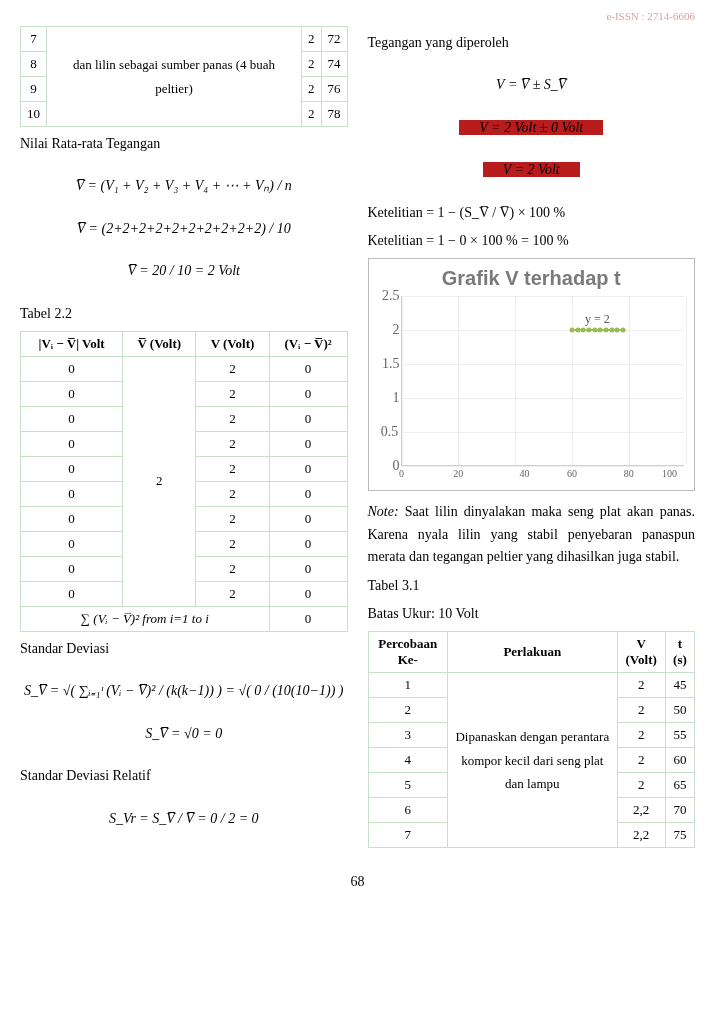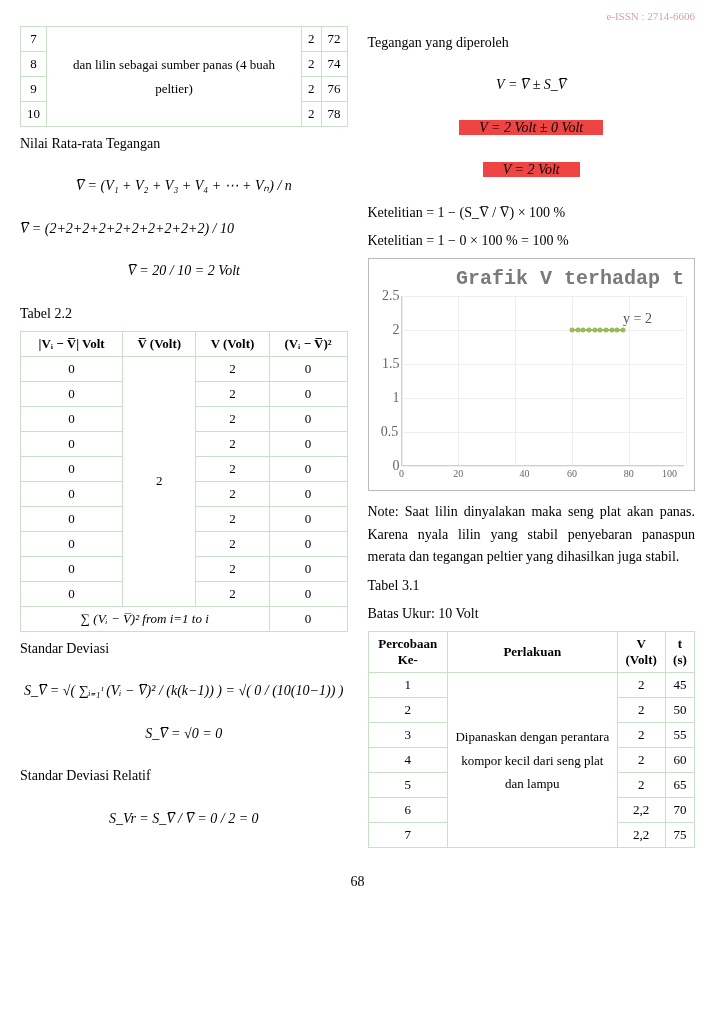--- a/index.html
+++ b/index.html
@@ -48,32 +48,32 @@
     text-align: justify;
   }
   .formula {
     text-align: center;
     font-family: "Cambria Math", "Times New Roman", serif;
     font-style: italic;
     margin: 20px 0;
     line-height: 1.6;
   }
   .hl {
-    background: #ef4444;
+    background: #b91c1c;
     padding: 0 20px;
     font-style: italic;
   }
   .chart-box {
     border: 1px solid #bbb;
     padding: 8px 10px 10px 10px;
     margin: 4px 0 10px 0;
   }
   .chart-title {
-    text-align: right;
-    font-family: Liberation Mono, monospace;
+    text-align: center;
+    font-family: Liberation Sans, sans-serif;
     font-size: 20px;
     font-weight: bold;
     color: #7a7a7a;
     margin-bottom: 6px;
   }
   .plot {
     position: relative;
     height: 170px;
     margin-left: 22px;
     margin-bottom: 14px;
@@ -120,31 +120,31 @@
   .series-dot {
     position: absolute;
     width: 5px;
     height: 5px;
     background: #9bbb59;
     border-radius: 50%;
     transform: translate(-50%, -50%);
   }
   .series-label {
     position: absolute;
-    font-size: 14px;
+    font-size: 12px;
     color: #555;
     transform: translate(-50%, -120%);
     white-space: nowrap;
-    margin-left: 40px;
   }
   .pagenum {
     text-align: center;
     margin-top: 20px;
   }
   .small-note {
+    font-style: italic;
     margin-top: 24px;
   }
 </style>
 </head>
 <body>
 
 <div class="header-eissn">e-ISSN : 2714-6606</div>
 
 <div class="columns">
 
@@ -171,21 +171,21 @@
       <tr>
         <td>10</td>
         <td>2</td>
         <td>78</td>
       </tr>
     </tbody>
       </table>
 
     <div class="para">Nilai Rata-rata Tegangan</div>
     <div class="formula">V̅ = (V₁ + V₂ + V₃ + V₄ + ⋯ + Vₙ) / n</div>
-    <div class="formula" style="text-align:left">V̅ = (2+2+2+2+2+2+2+2+2+2) / 10</div>
+    <div class="formula" style="text-align:center">V̅ = (2+2+2+2+2+2+2+2+2+2) / 10</div>
     <div class="formula">V̅ = 20 / 10 = 2 Volt</div>
 
     <div class="para">Tabel 2.2</div>
 
     <table>
       <tbody>
           <tr>
         <th>|Vᵢ − V̅|  Volt</th>
         <th>V̅ (Volt)</th>
         <th>V (Volt)</th>

